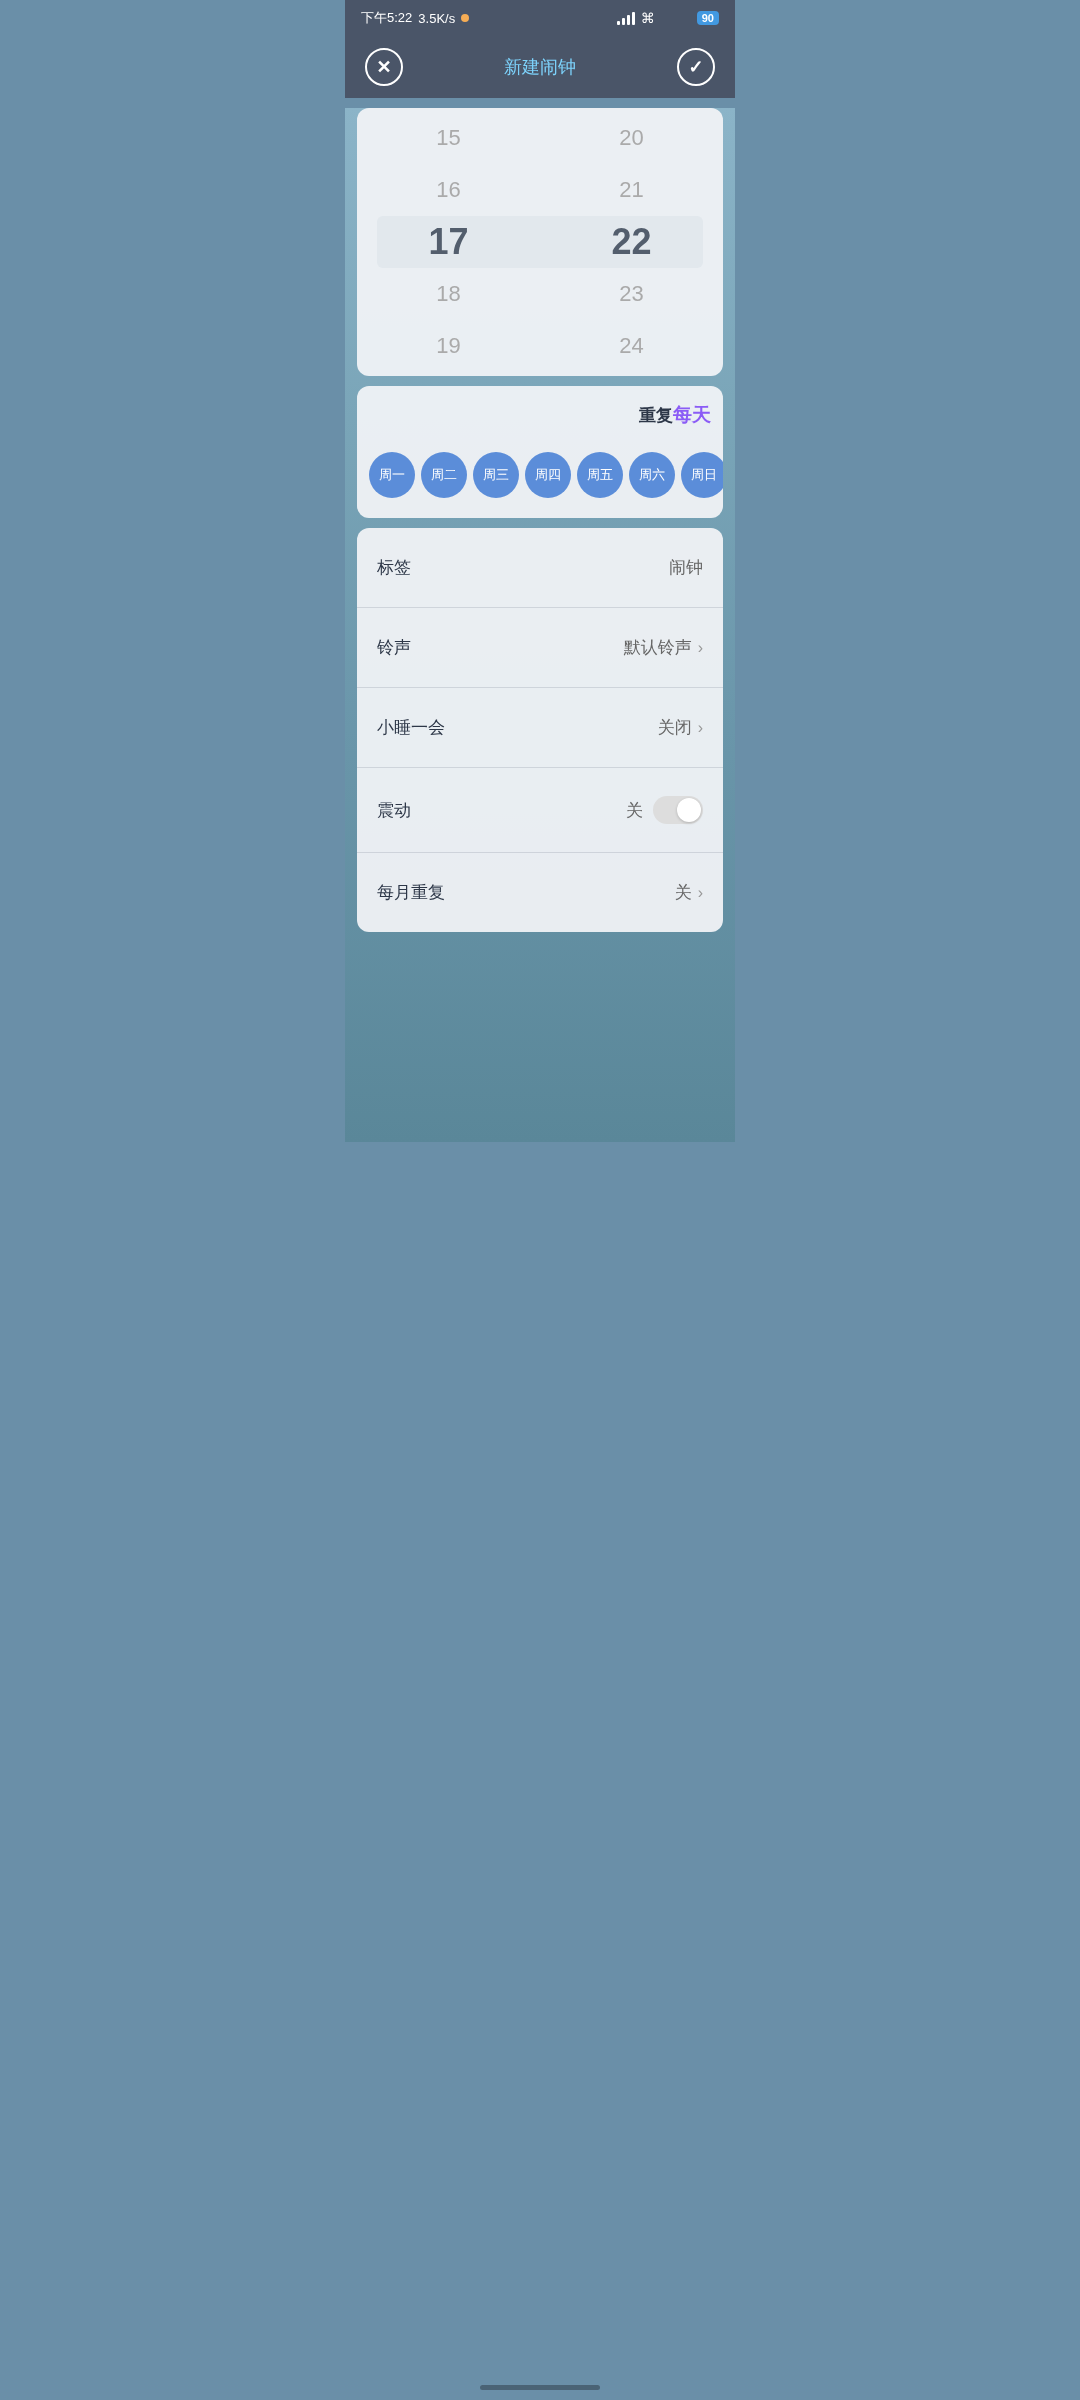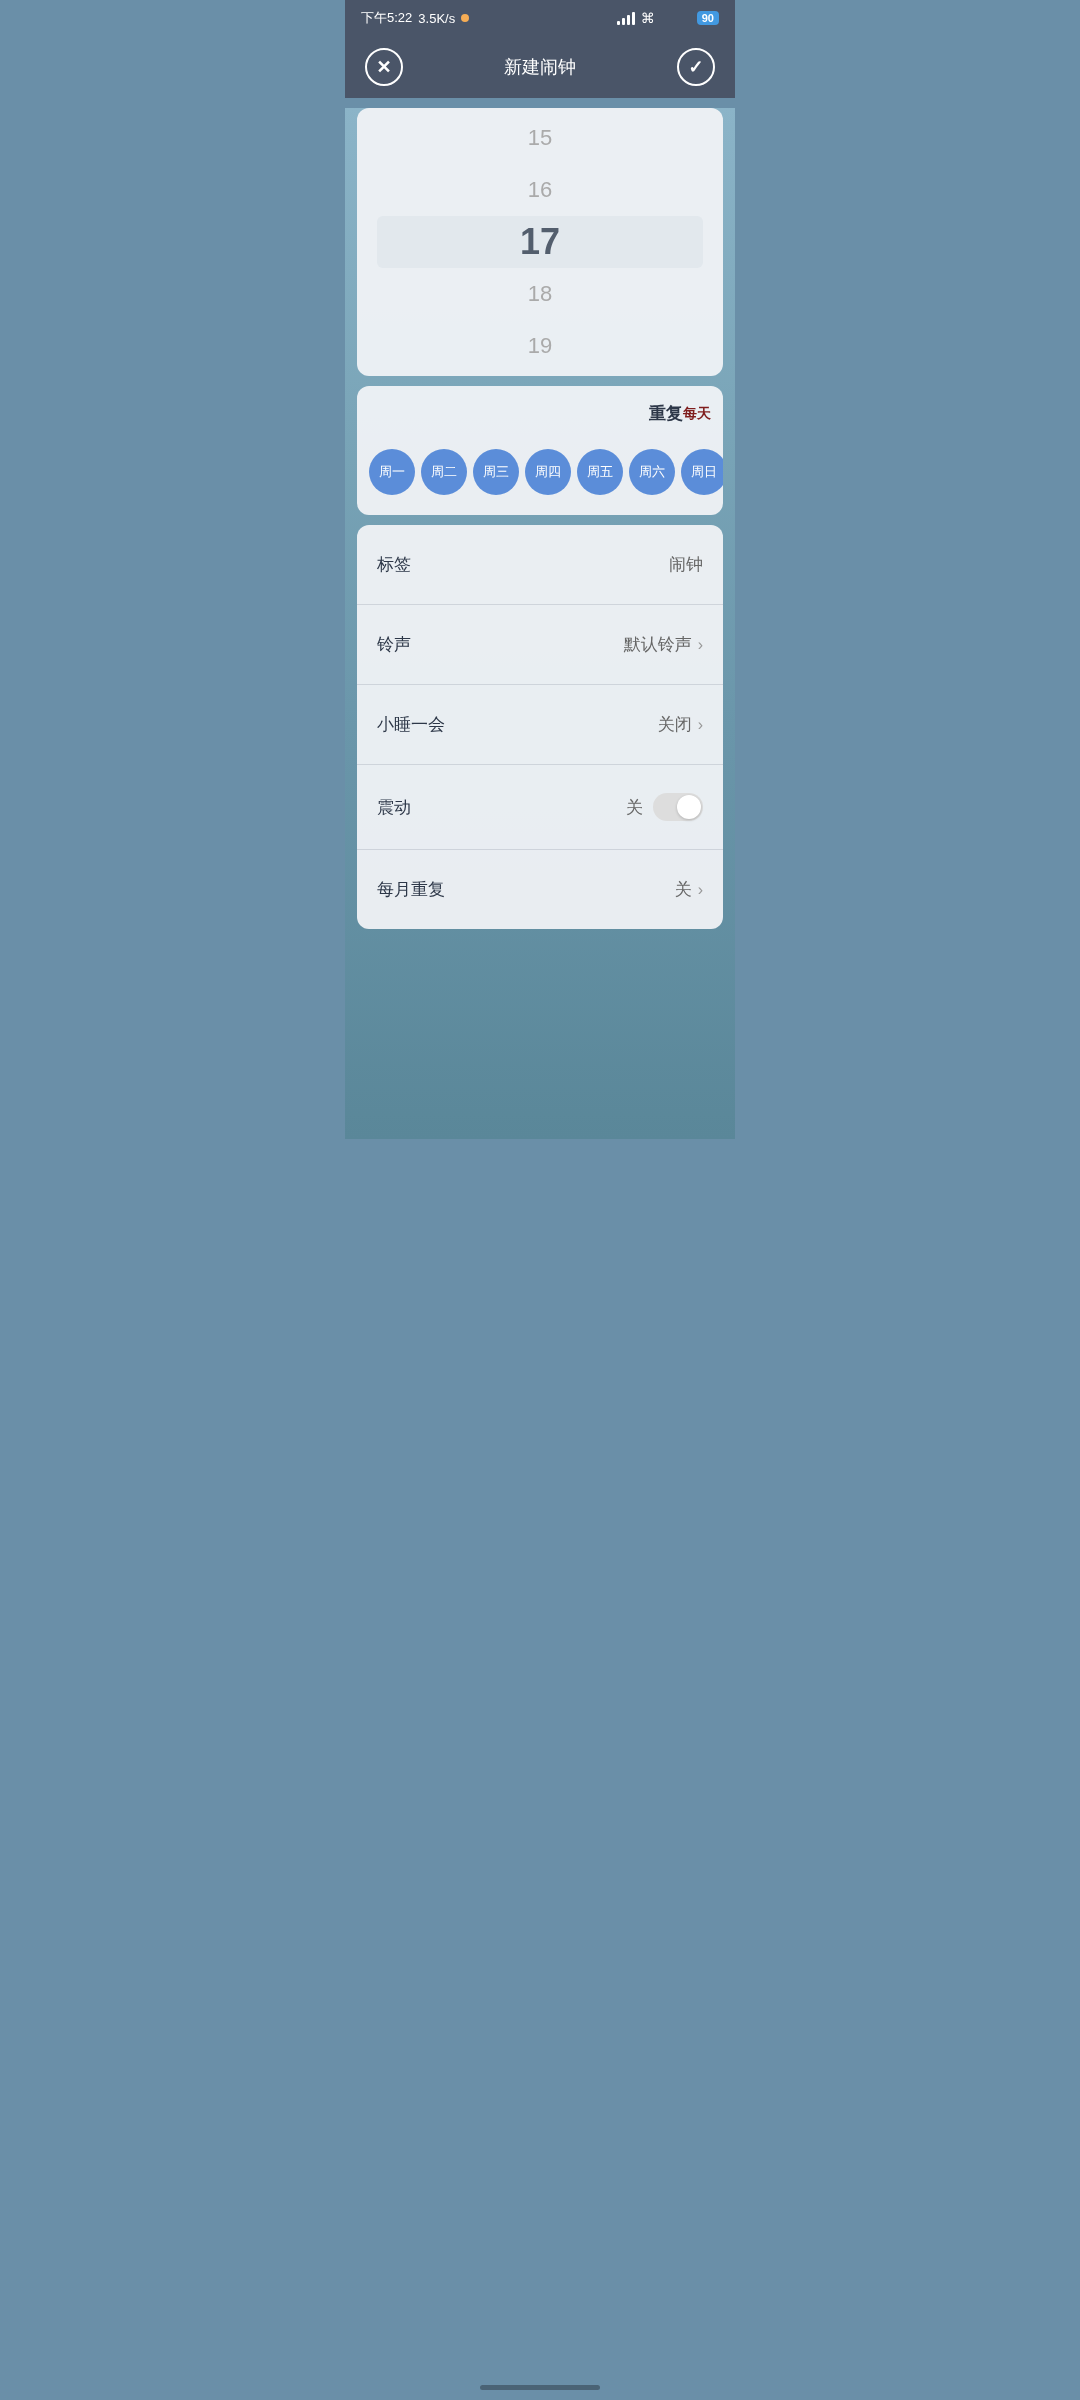--- a/index.html
+++ b/index.html
@@ -58,21 +58,21 @@
       background: #4a5568;
       display: flex;
       align-items: center;
       justify-content: space-between;
       padding: 12px 20px;
       color: white;
     }
     .title-bar-title {
       font-size: 18px;
       font-weight: 500;
-      color: #ffffff;
+      color: #7dd3fc;
     }
     .circle-btn {
       width: 38px;
       height: 38px;
       border-radius: 50%;
       border: 2px solid white;
       background: transparent;
       display: flex;
       align-items: center;
       justify-content: center;
@@ -143,22 +143,22 @@
       align-items: center;
       justify-content: flex-end;
       padding: 16px 12px;
       font-weight: bold;
     }
     .section-label {
       font-size: 17px;
       color: #2d3748;
     }
     .section-value {
-      font-size: 14px;
-      color: #7f1d1d;
+      font-size: 19px;
+      color: #8b5cf6;
     }
 
     .weekdays-row {
       display: flex;
       justify-content: space-around;
       padding: 8px 12px 20px;
       gap: 6px;
     }
     .weekday-btn {
       width: 46px;
@@ -308,20 +308,27 @@
       <div class="picker-highlight"></div>
 
       <div class="time-column">
         <div class="time-item">15</div>
         <div class="time-item">16</div>
         <div class="time-item selected">17</div>
         <div class="time-item">18</div>
         <div class="time-item">19</div>
       </div>
 
+      <div class="time-column">
+        <div class="time-item">20</div>
+        <div class="time-item">21</div>
+        <div class="time-item selected">22</div>
+        <div class="time-item">23</div>
+        <div class="time-item">24</div>
+      </div>
     </div>
   </div>
 
   <div class="card">
     <div class="section-row">
       <span class="section-label">重复</span>
       <span class="section-value">每天</span>
     </div>
     <div class="weekdays-row">
       <div class="weekday-btn">

